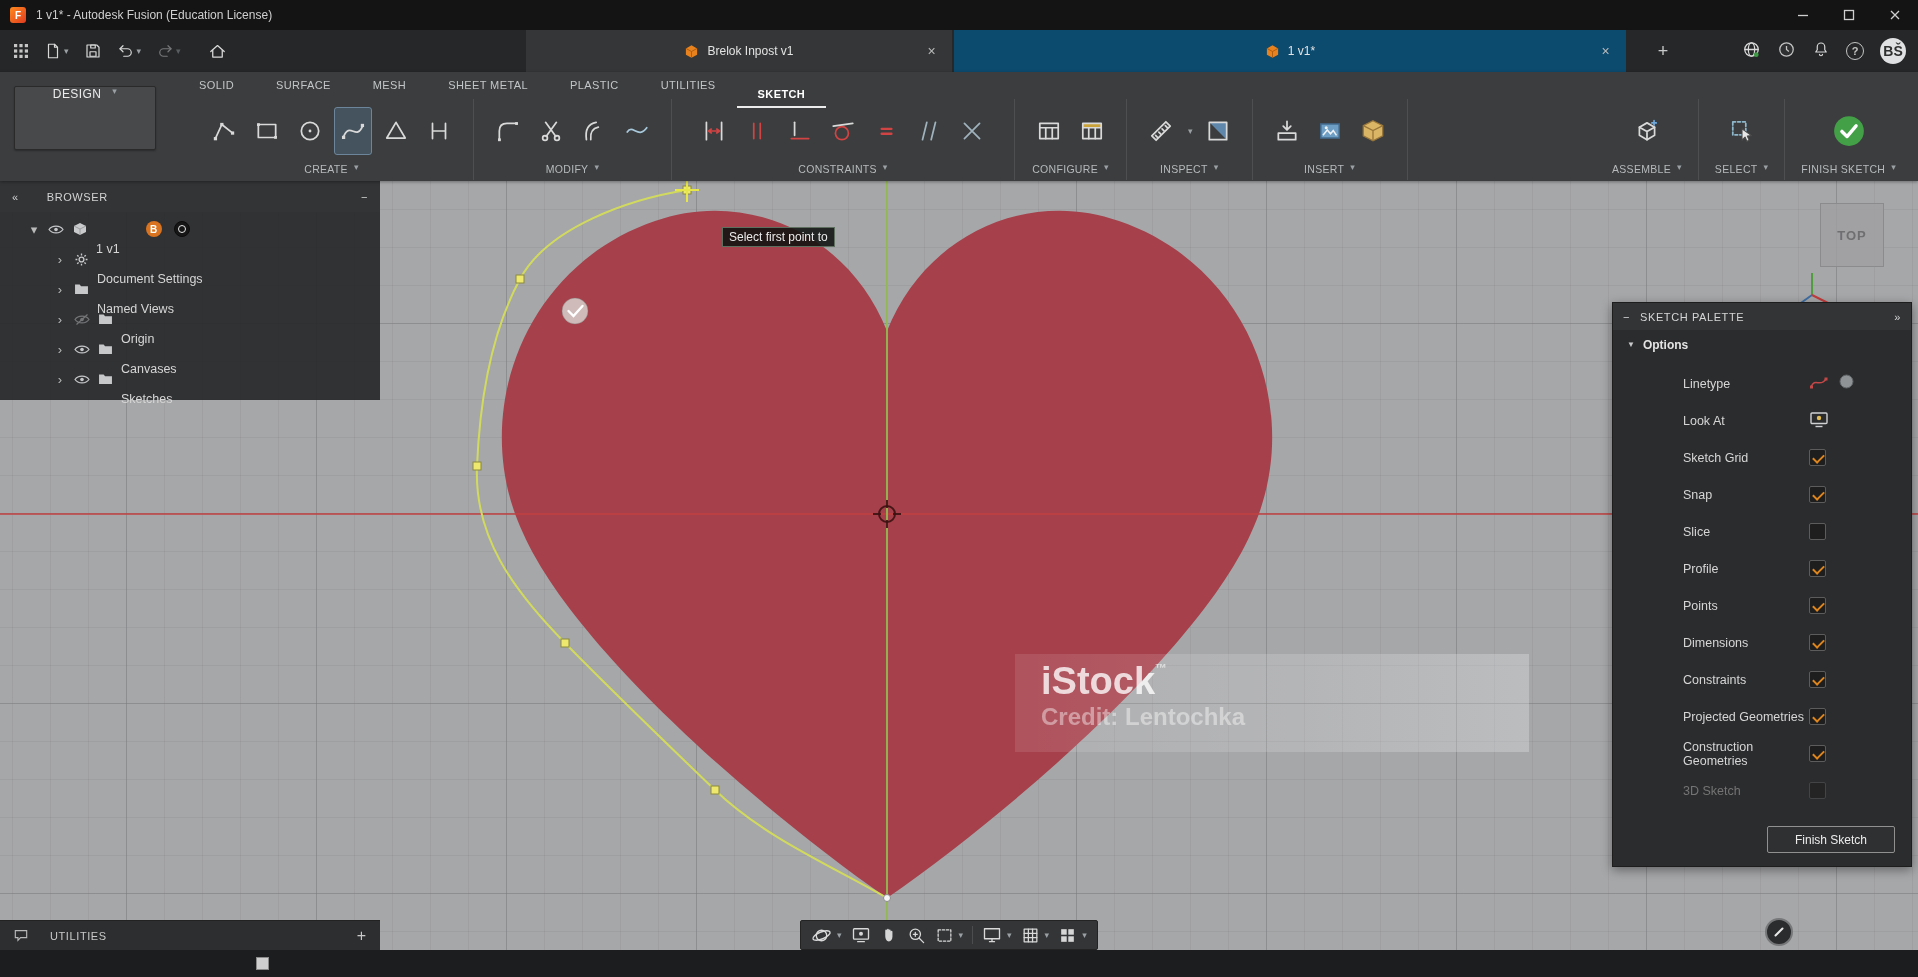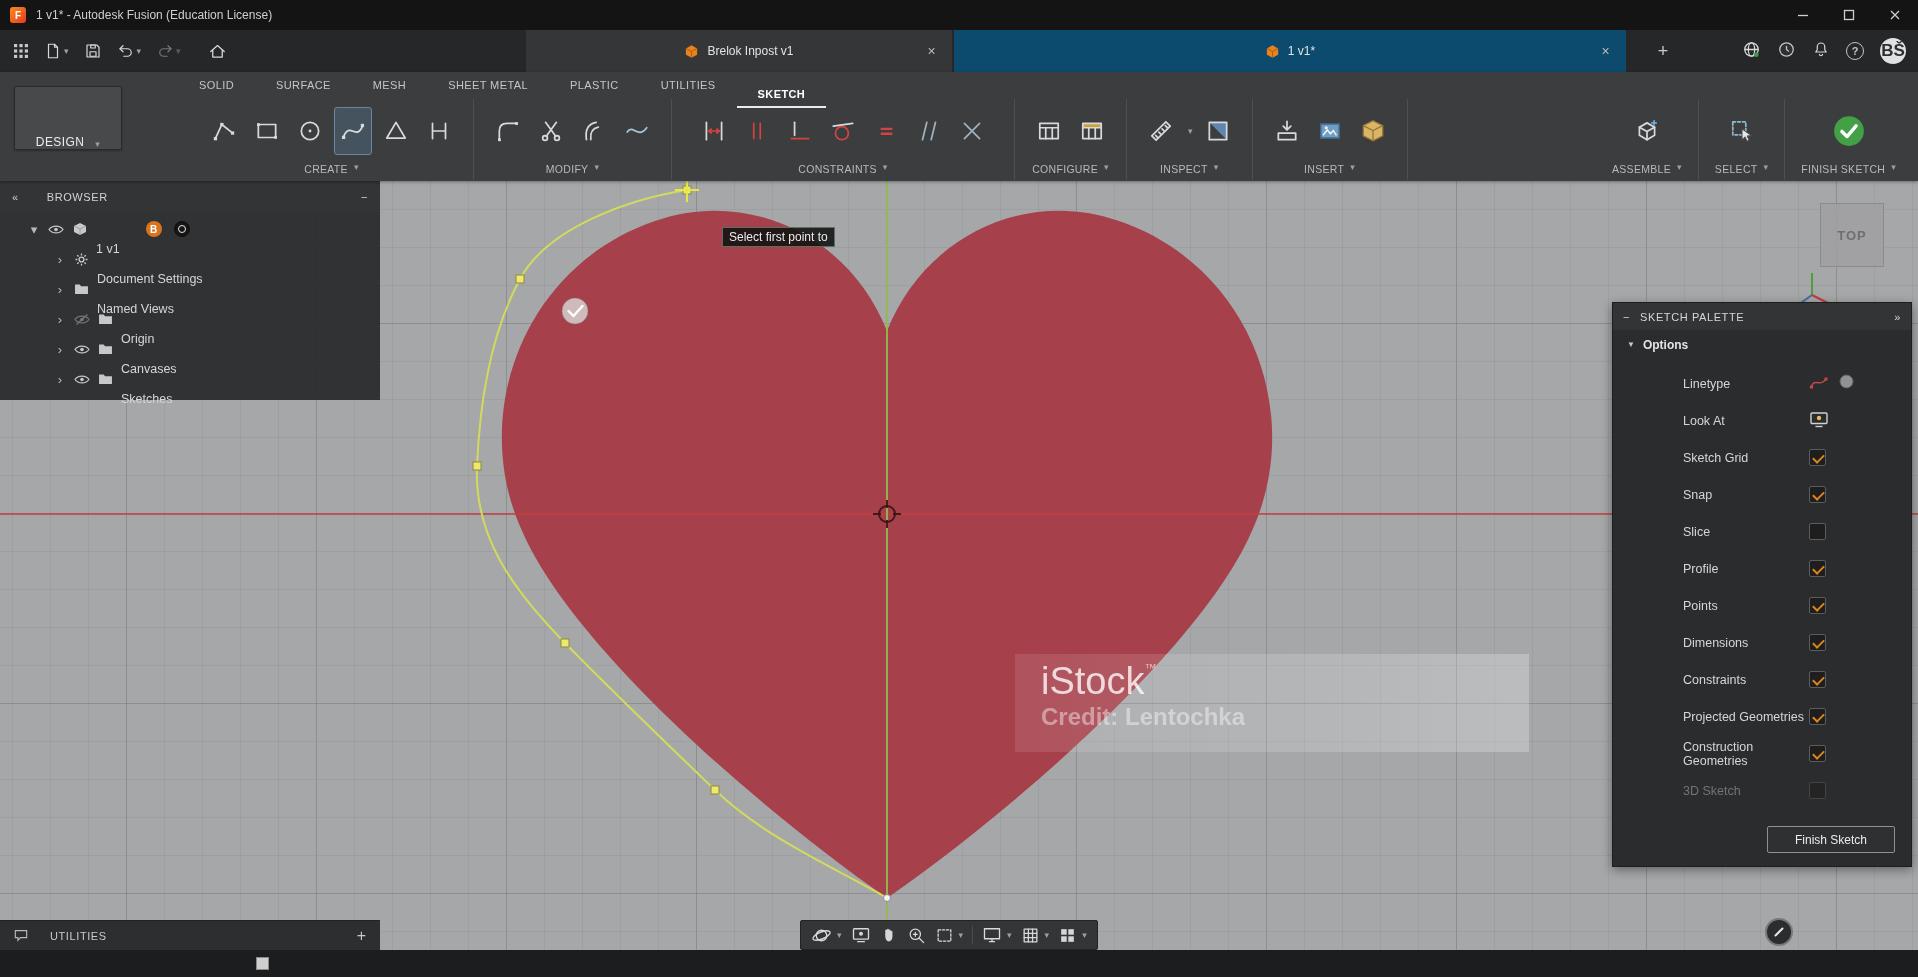--- a/index.html
+++ b/index.html
@@ -20,25 +20,25 @@
 .caret{font-size:9px;color:#9aa0a3;margin-left:2px;line-height:1;}
 .doc-tab{position:absolute;top:0;height:42px;display:flex;align-items:center;justify-content:center;background:#343637;}
 .doc-tab.active{background:#0c4a6e;}
 .tab1{left:526px;width:426px;}
 .tab2{left:954px;width:672px;}
 .tab-label{font-size:12px;color:#e3e3e3;margin-left:8px;white-space:nowrap;}
 .tab-close{position:absolute;right:12px;top:12px;width:17px;height:17px;display:flex;align-items:center;justify-content:center;color:#b9b9b9;font-size:14px;}
 .newtab{position:absolute;left:1652px;top:10px;width:22px;height:22px;color:#c9c9c9;font-size:18px;display:flex;align-items:center;justify-content:center;}
 .acct{position:absolute;right:12px;top:0;height:42px;display:flex;align-items:center;gap:16px;}
 .qmark{width:18px;height:18px;border-radius:50%;border:1.5px solid #c4c4c4;color:#c4c4c4;font-size:11px;font-weight:bold;display:flex;align-items:center;justify-content:center;}
-.avatar{width:26px;height:26px;border-radius:50%;background:#dfe1e2;color:#2e2e2e;display:flex;align-items:center;justify-content:center;font-size:17px;font-weight:bold;}
+.avatar{width:26px;height:26px;border-radius:50%;background:#dfe1e2;color:#2e2e2e;display:flex;align-items:center;justify-content:center;font-size:14px;font-weight:bold;}
 
 
 .ribbon{position:absolute;left:0;top:72px;width:100%;height:109px;background:#3b3d3e;z-index:40;box-shadow:0 1px 3px rgba(0,0,0,.35);}
-.design-btn{position:absolute;left:14px;top:14px;width:108px;height:64px;background:#47494b;border:1px solid #2a2a2a;border-radius:2px;display:flex;align-items:flex-end;justify-content:center;gap:9px;font-size:12px;letter-spacing:.4px;color:#ececec;box-shadow:0 1px 2px rgba(0,0,0,.3);}
+.design-btn{position:absolute;left:14px;top:14px;width:142px;height:64px;background:#47494b;border:1px solid #2a2a2a;border-radius:2px;display:flex;align-items:flex-start;justify-content:center;gap:9px;font-size:12px;letter-spacing:.4px;color:#ececec;box-shadow:0 1px 2px rgba(0,0,0,.3);}
 .rtabs{position:absolute;left:178px;top:0;height:26px;display:flex;}
 .rtab{padding:0 21px;display:flex;align-items:center;font-size:11px;letter-spacing:.4px;color:#c3c6c8;height:26px;}
 .rtab.active{color:#fff;border-bottom:2px solid #ececec;font-weight:bold;margin-top:10px;}
 .rtools{position:absolute;left:190px;top:27px;right:6px;height:81px;display:flex;}
 .rgroup{display:flex;flex-direction:column;padding:0 16px;border-right:1px solid #4d4f50;}
 .rgroup.pushright{margin-left:auto;}
 .rgroup:last-child{border-right:none;}
 .ricons{flex:1;display:flex;align-items:center;justify-content:center;gap:7px;}
 .rbtn{width:36px;height:46px;display:flex;align-items:center;justify-content:center;border-radius:2px;}
 .rbtn.selected{background:rgba(96,140,180,.28);outline:1px solid rgba(142,182,216,.6);}
@@ -53,21 +53,21 @@
   linear-gradient(90deg,rgba(120,122,124,.45) 1px,transparent 1px),
   linear-gradient(rgba(130,132,134,.22) 1px,transparent 1px),
   linear-gradient(90deg,rgba(130,132,134,.22) 1px,transparent 1px);
  background-size:190px 190px,190px 190px,38px 38px,38px 38px;
  background-position:886px 332px,886px 332px,886px 332px,886px 332px;}
 .heart-svg,.sketch-svg{position:absolute;left:0;top:0;}
 .axis-x{position:absolute;left:0;top:332px;width:100%;height:2px;background:var(--axis-x);opacity:.75;z-index:3;}
 .axis-y{position:absolute;left:886px;top:0;width:2px;height:100%;background:var(--axis-y);opacity:.9;z-index:3;}
 .heart-svg{z-index:2;}
 .watermark{position:absolute;left:1015px;top:473px;width:514px;height:98px;background:linear-gradient(90deg,rgba(255,255,255,.10),rgba(255,255,255,.16) 55%,rgba(235,238,240,.30));z-index:2;padding:8px 0 0 26px;}
-.wm-brand{font-size:38px;font-weight:normal;color:rgba(255,255,255,.78);line-height:1;}
+.wm-brand{font-size:38px;font-weight:bold;color:rgba(255,255,255,.78);line-height:1;}
 .wm-tm{font-size:12px;vertical-align:top;color:rgba(255,255,255,.6);}
 .wm-credit{font-size:24px;font-weight:bold;color:rgba(255,255,255,.42);margin-top:3px;}
 .sketch-svg{z-index:4;}
 .tooltip{position:absolute;left:722px;top:46px;max-width:138px;overflow:hidden;white-space:nowrap;background:rgba(16,18,16,.88);border:1px solid #5f6f5f;color:#eaeaea;font-size:12px;padding:2px 6px;z-index:6;}
 .viewcube{position:absolute;left:1820px;top:22px;width:64px;height:64px;background:rgba(160,160,162,.8);border:1px solid #8b8b8d;display:flex;align-items:center;justify-content:center;font-size:13px;font-weight:bold;letter-spacing:1px;color:#6f6f72;z-index:5;}
 .cube-axes{position:absolute;left:1788px;top:88px;z-index:5;}
 
 
 .browser{position:absolute;left:0;top:0;width:380px;z-index:10;}
 .b-header{height:31px;background:#323436;display:flex;align-items:center;padding:0 12px;font-size:11px;letter-spacing:.6px;color:#d3d3d3;}

